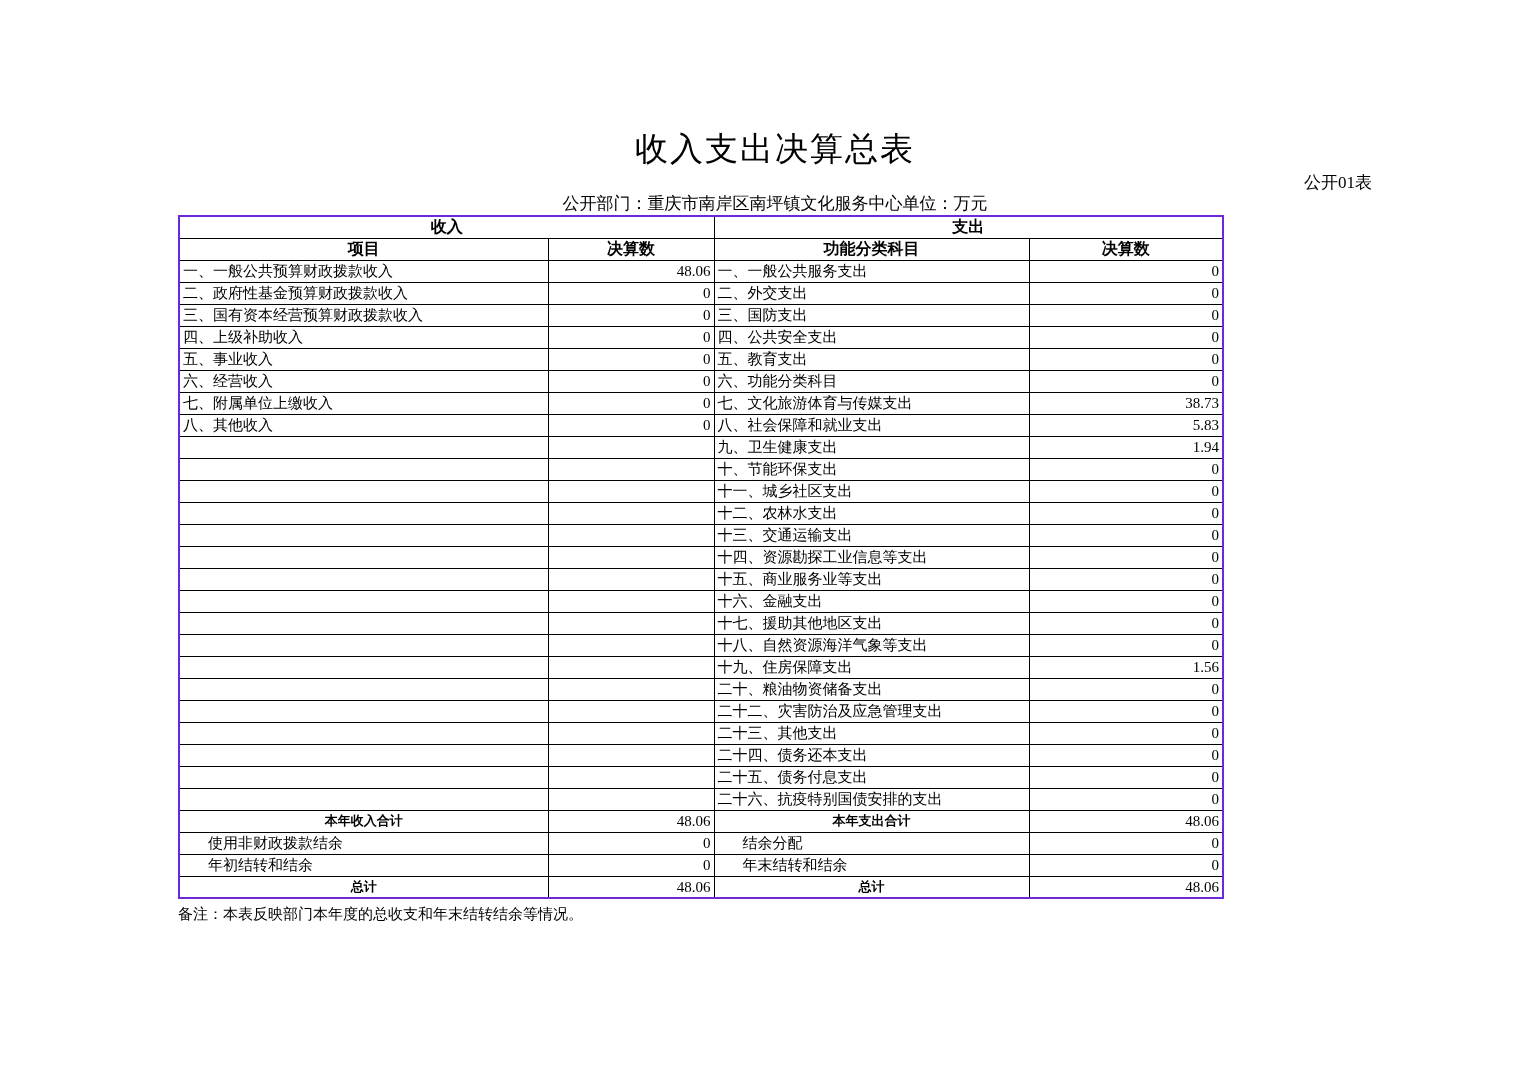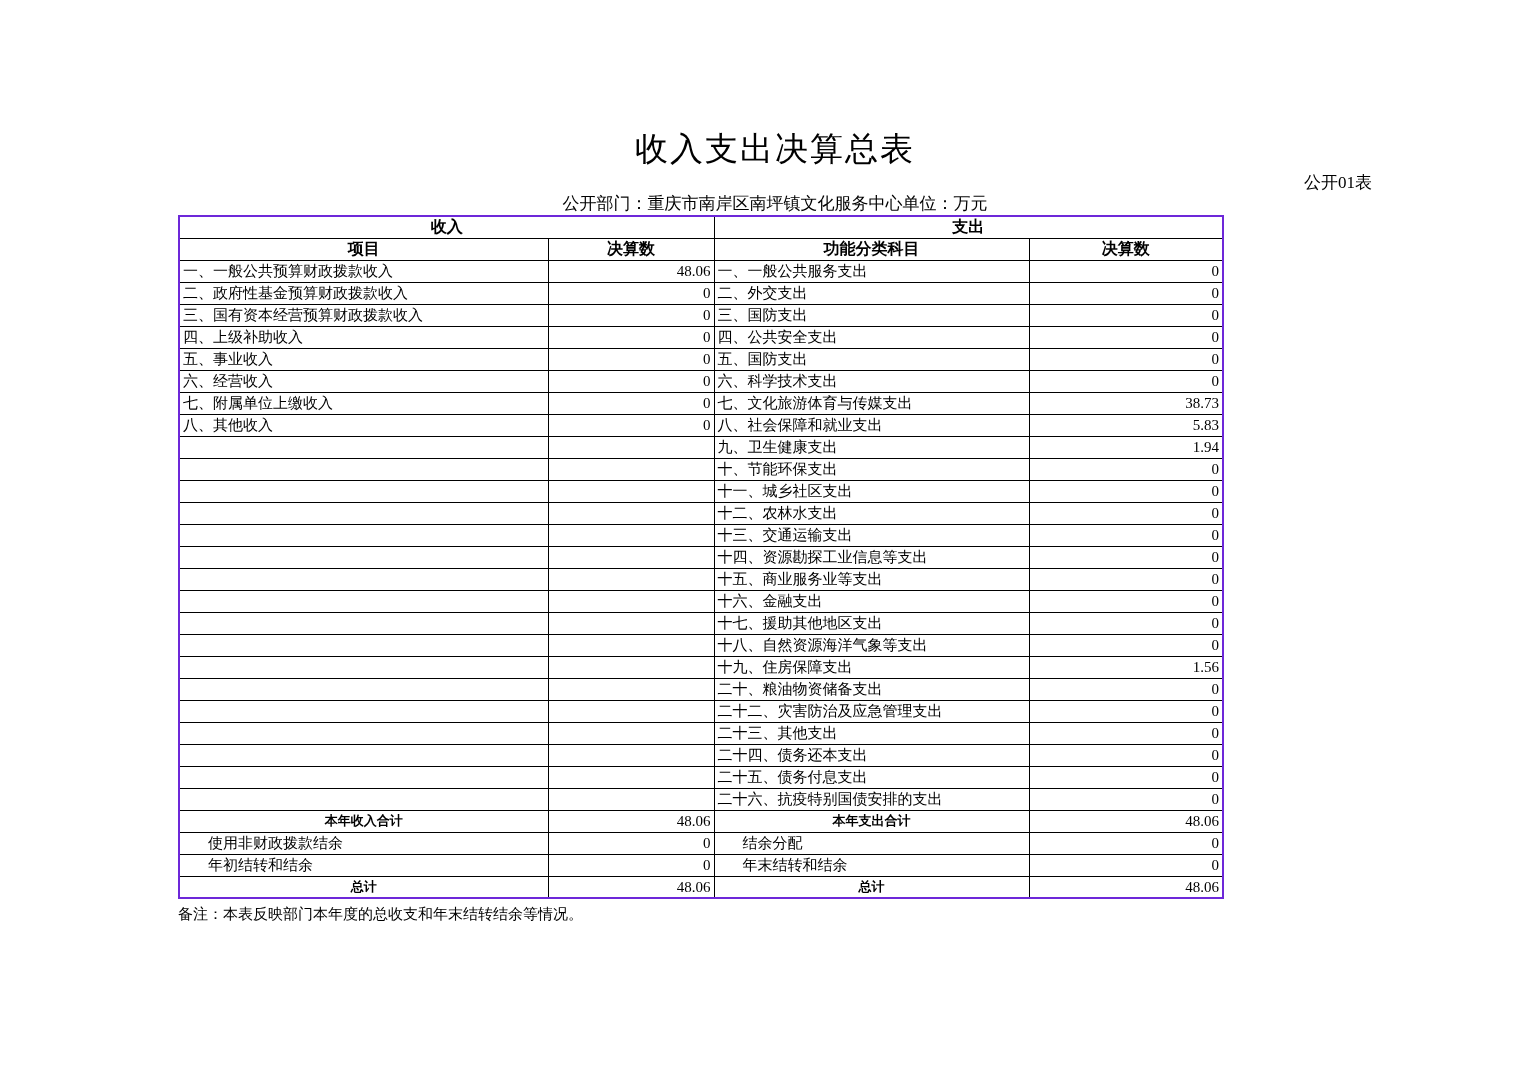--- a/index.html
+++ b/index.html
@@ -130,27 +130,27 @@
         </tr>
         <tr>
           <td class="item">四、上级补助收入</td>
           <td class="value">0</td>
           <td class="item">四、公共安全支出</td>
           <td class="value">0</td>
         </tr>
         <tr>
           <td class="item">五、事业收入</td>
           <td class="value">0</td>
-          <td class="item">五、国防支出</td>
+          <td class="item">五、教育支出</td>
           <td class="value">0</td>
         </tr>
         <tr>
           <td class="item">六、经营收入</td>
           <td class="value">0</td>
-          <td class="item">六、科学技术支出</td>
+          <td class="item">六、功能分类科目</td>
           <td class="value">0</td>
         </tr>
         <tr>
           <td class="item">七、附属单位上缴收入</td>
           <td class="value">0</td>
           <td class="item">七、文化旅游体育与传媒支出</td>
           <td class="value">38.73</td>
         </tr>
         <tr>
           <td class="item">八、其他收入</td>

